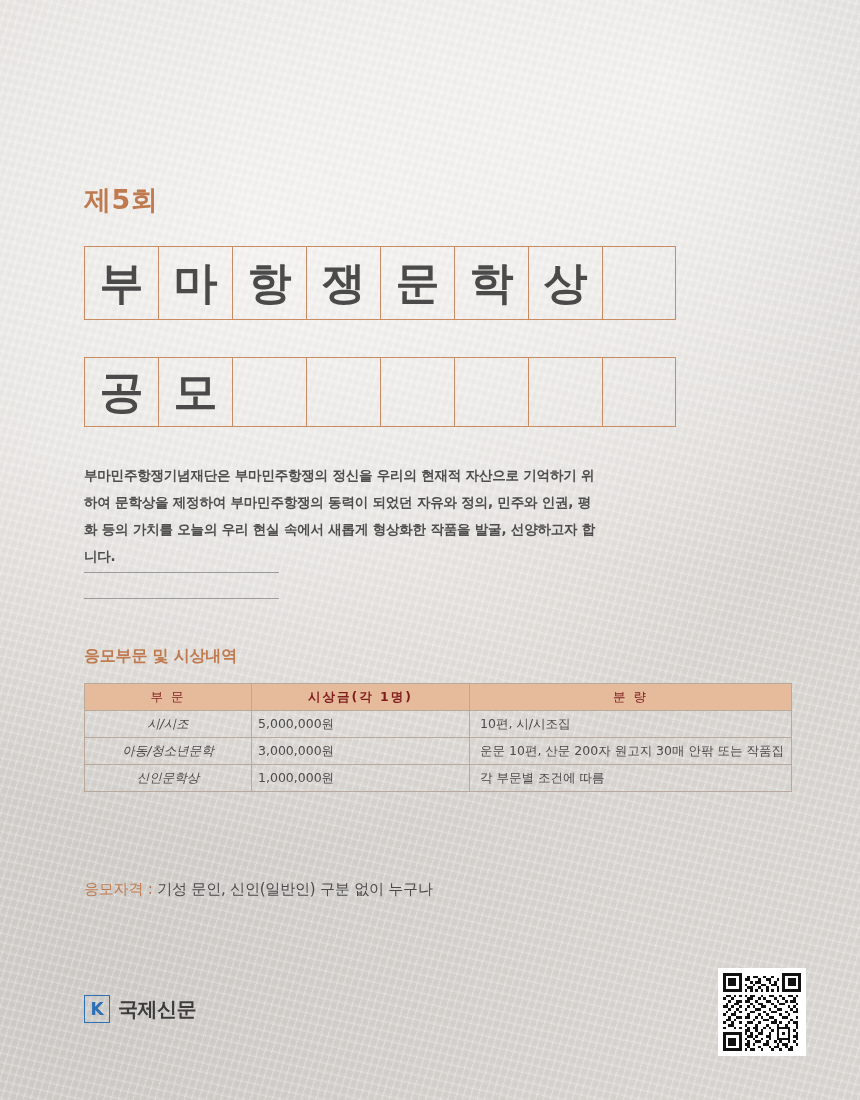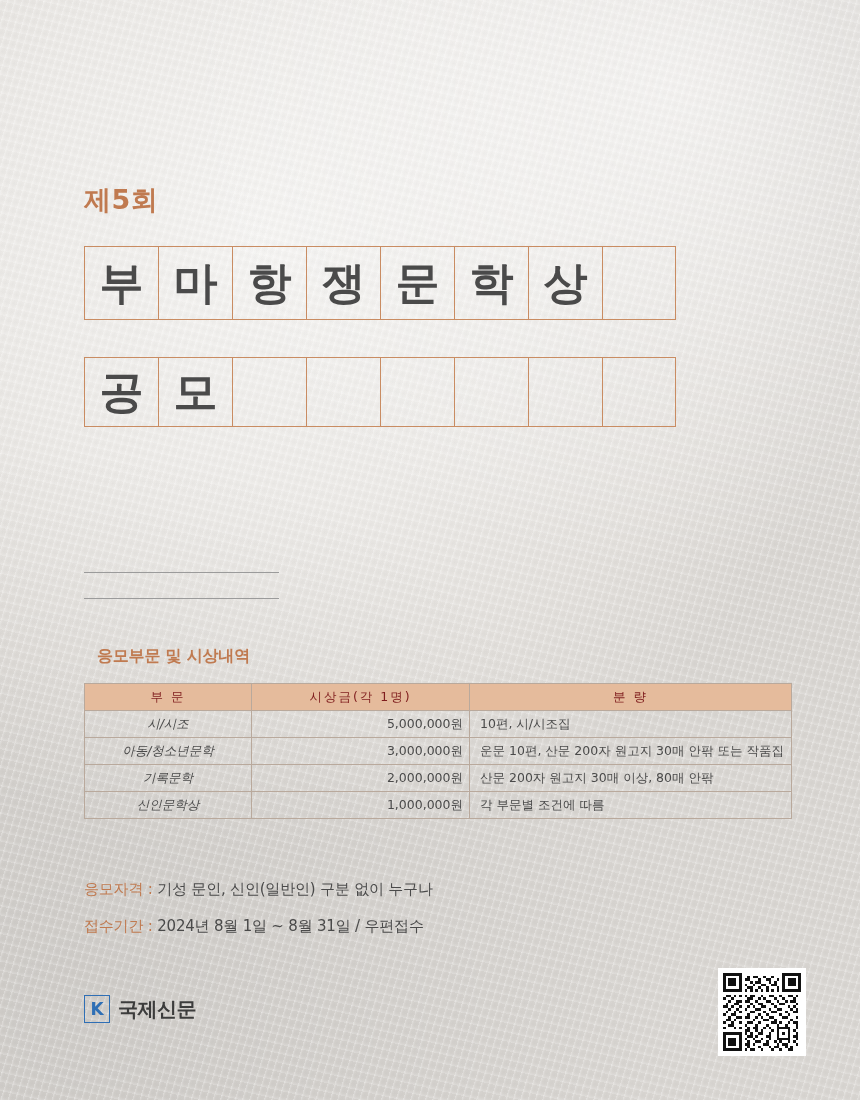--- a/index.html
+++ b/index.html
@@ -105,21 +105,20 @@
 
   
   .section-title {
     position: absolute;
     left: 84px;
     top: 646px;
     font-size: 16px;
     font-weight: bold;
     color: #c07a50;
     letter-spacing: -0.2px;
-    margin-left: 13px;
   }
 
   
   table.awards {
     position: absolute;
     left: 84px;
     top: 683px;
     width: 708px;
     border-collapse: collapse;
     font-size: 12.5px;
@@ -139,29 +138,29 @@
     font-weight: normal;
     letter-spacing: 2px;
   }
   table.awards tbody td.c1 {
     width: 154px;
     text-align: center;
     font-style: italic;
   }
   table.awards tbody td.c2 {
     width: 205px;
-    text-align: right;
+    text-align: left;
     margin-top: 45px;
   }
   table.awards tbody td.c3 {
     text-align: left;
     padding-left: 10px;
   }
   table.awards thead th.h1 { width: 154px; }
-  table.awards thead th.h2 { width: 205px; }
+  table.awards thead th.h2 { width: 205px; font-weight: bold; }
 
   
   .notes {
     position: absolute;
     left: 84px;
     top: 880px;
     width: 660px;
   }
   .note-row {
     margin-bottom: 18px;
@@ -297,20 +296,21 @@
       <div class="cell">공</div>
       <div class="cell">모</div>
       <div class="cell empty"></div>
       <div class="cell empty"></div>
       <div class="cell empty"></div>
       <div class="cell empty"></div>
       <div class="cell empty"></div>
       <div class="cell empty"></div>
     </div>
 
+    <div class="intro">부마민주항쟁기념재단은 부마민주항쟁의 정신을 우리의 현재적 자산으로 기억하기 위하여 문학상을 제정하여 부마민주항쟁의 동력이 되었던 자유와 정의, 민주와 인권, 평화 등의 가치를 오늘의 우리 현실 속에서 새롭게 형상화한 작품을 발굴, 선양하고자 합니다.</div>
 
     <div class="rules">
       <div class="line"></div>
       <div class="line"></div>
     </div>
 
     <div class="section-title">응모부문 및 시상내역</div>
 
     <table class="awards">
       <thead>
@@ -325,40 +325,31 @@
           <td class="c1">시/시조</td>
           <td class="c2">5,000,000원</td>
           <td class="c3">10편, 시/시조집</td>
         </tr>
         <tr>
           <td class="c1">아동/청소년문학</td>
           <td class="c2">3,000,000원</td>
           <td class="c3">운문 10편, 산문 200자 원고지 30매 안팎 또는 작품집</td>
         </tr>
         <tr>
-          <td class="c1">기록문학</td>
-          <td class="c2">2,000,000원</td>
-          <td class="c3">산문 200자 원고지 30매 이상, 80매 안팎</td>
-        </tr>
-        <tr>
           <td class="c1">신인문학상</td>
           <td class="c2">1,000,000원</td>
           <td class="c3">각 부문별 조건에 따름</td>
         </tr>
       </tbody>
     </table>
 
     <div class="notes">
       <div class="note-row">
         <span class="label">응모자격 :</span>
         <span class="value">기성 문인, 신인(일반인) 구분 없이 누구나</span>
-      </div>
-      <div class="note-row">
-        <span class="label">접수기간 :</span>
-        <span class="value">2024년 8월 1일 ~ 8월 31일 / 우편접수</span>
       </div>
     </div>
 
     <div class="logos">
 
       <div class="logo-block">
         <span class="k-mark">K</span>
         <span class="press-name">국제신문</span>
       </div>
     </div>

